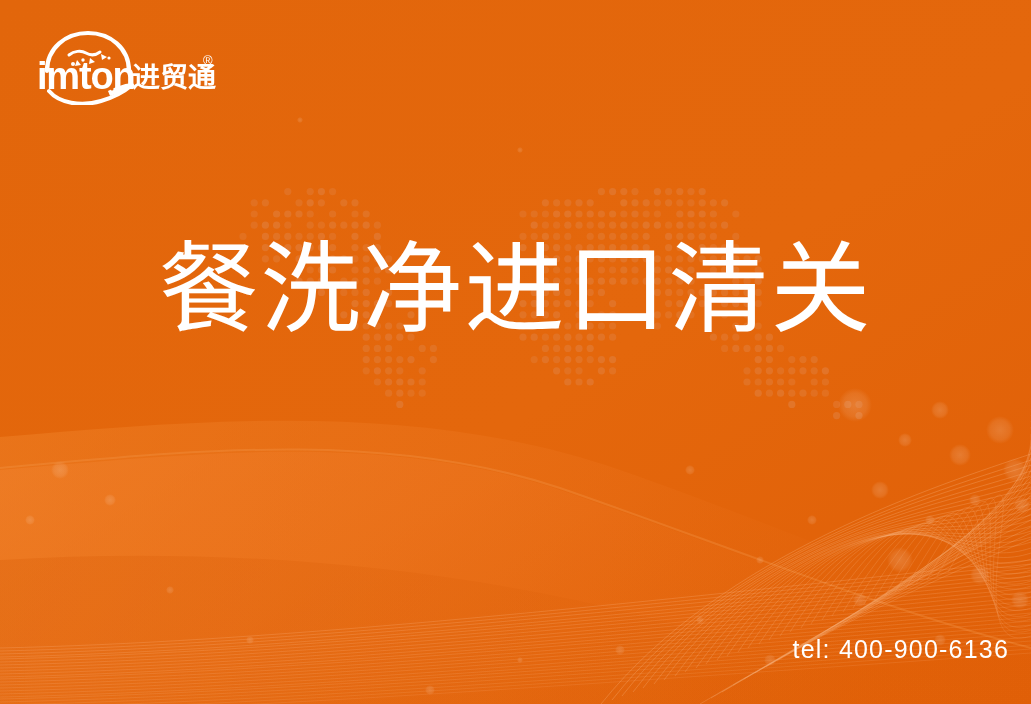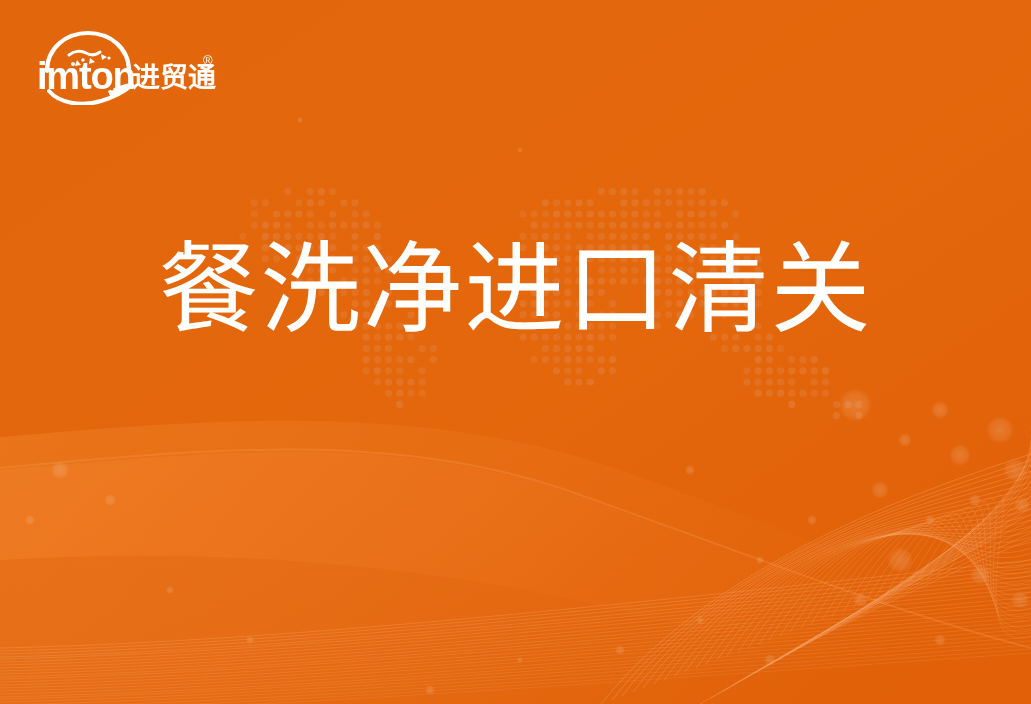--- a/index.html
+++ b/index.html
@@ -689,14 +689,15 @@
       <path d="M16,64 C26,76 48,80 68,74 C82,70 92,64 99,58" fill="none" stroke="#FFFFFF" stroke-width="4" stroke-linecap="round"></path>
       <path d="M75,64 C82,60 90,57 99,56 C93,62 85,67 77,69 z" fill="#FFFFFF"></path>
       <circle cx="79" cy="62" r="1.5" fill="#E2660B"></circle>
     </g>
   </svg>
 
   <div id="headline">
     <span class="headline-line">餐洗净进口清关</span>
   </div>
 
+  <div id="tel">tel: 400-900-6136</div>
 
 </div>
 
 </body></html>

